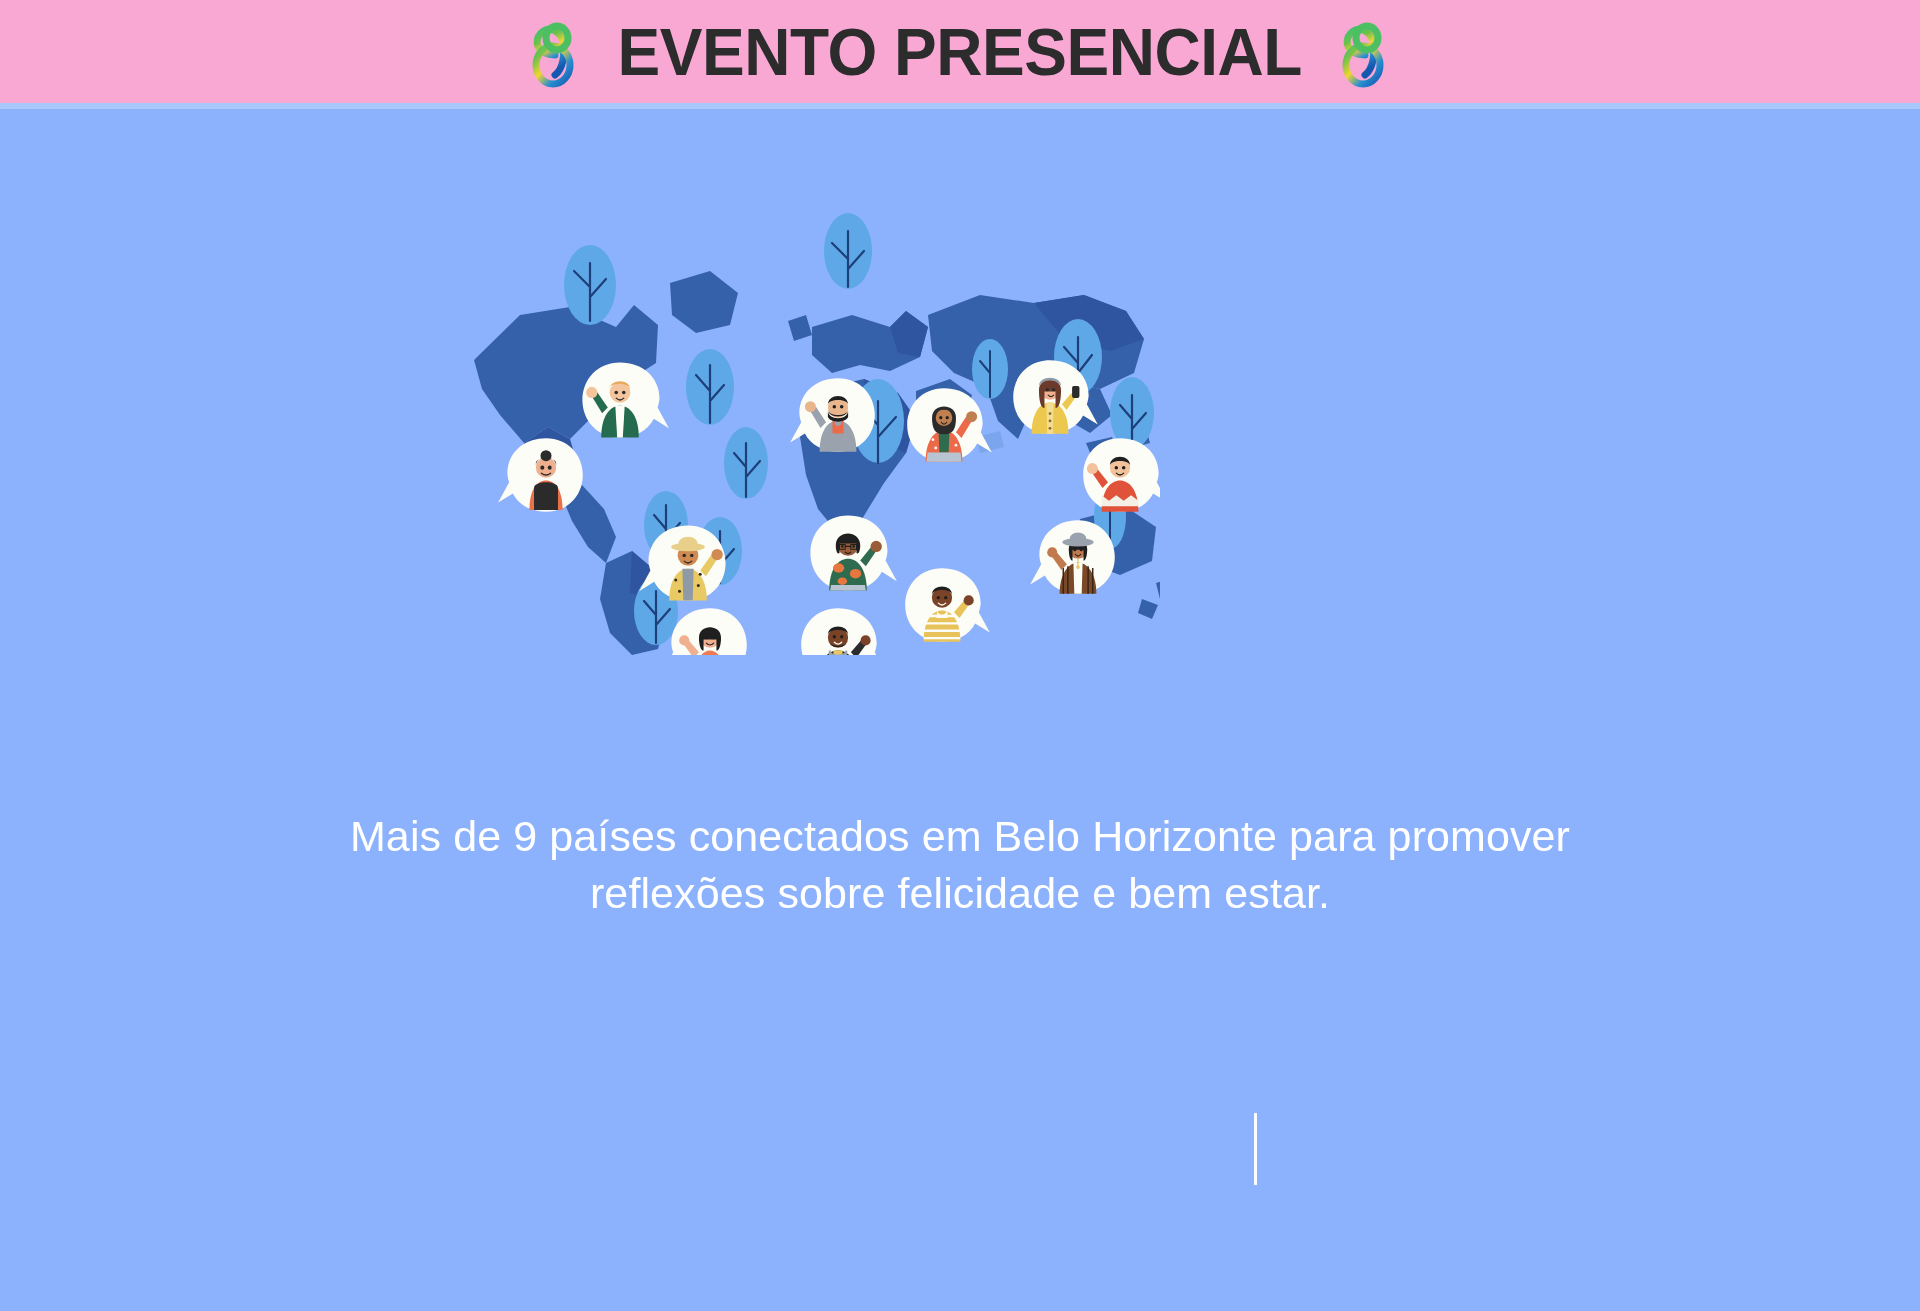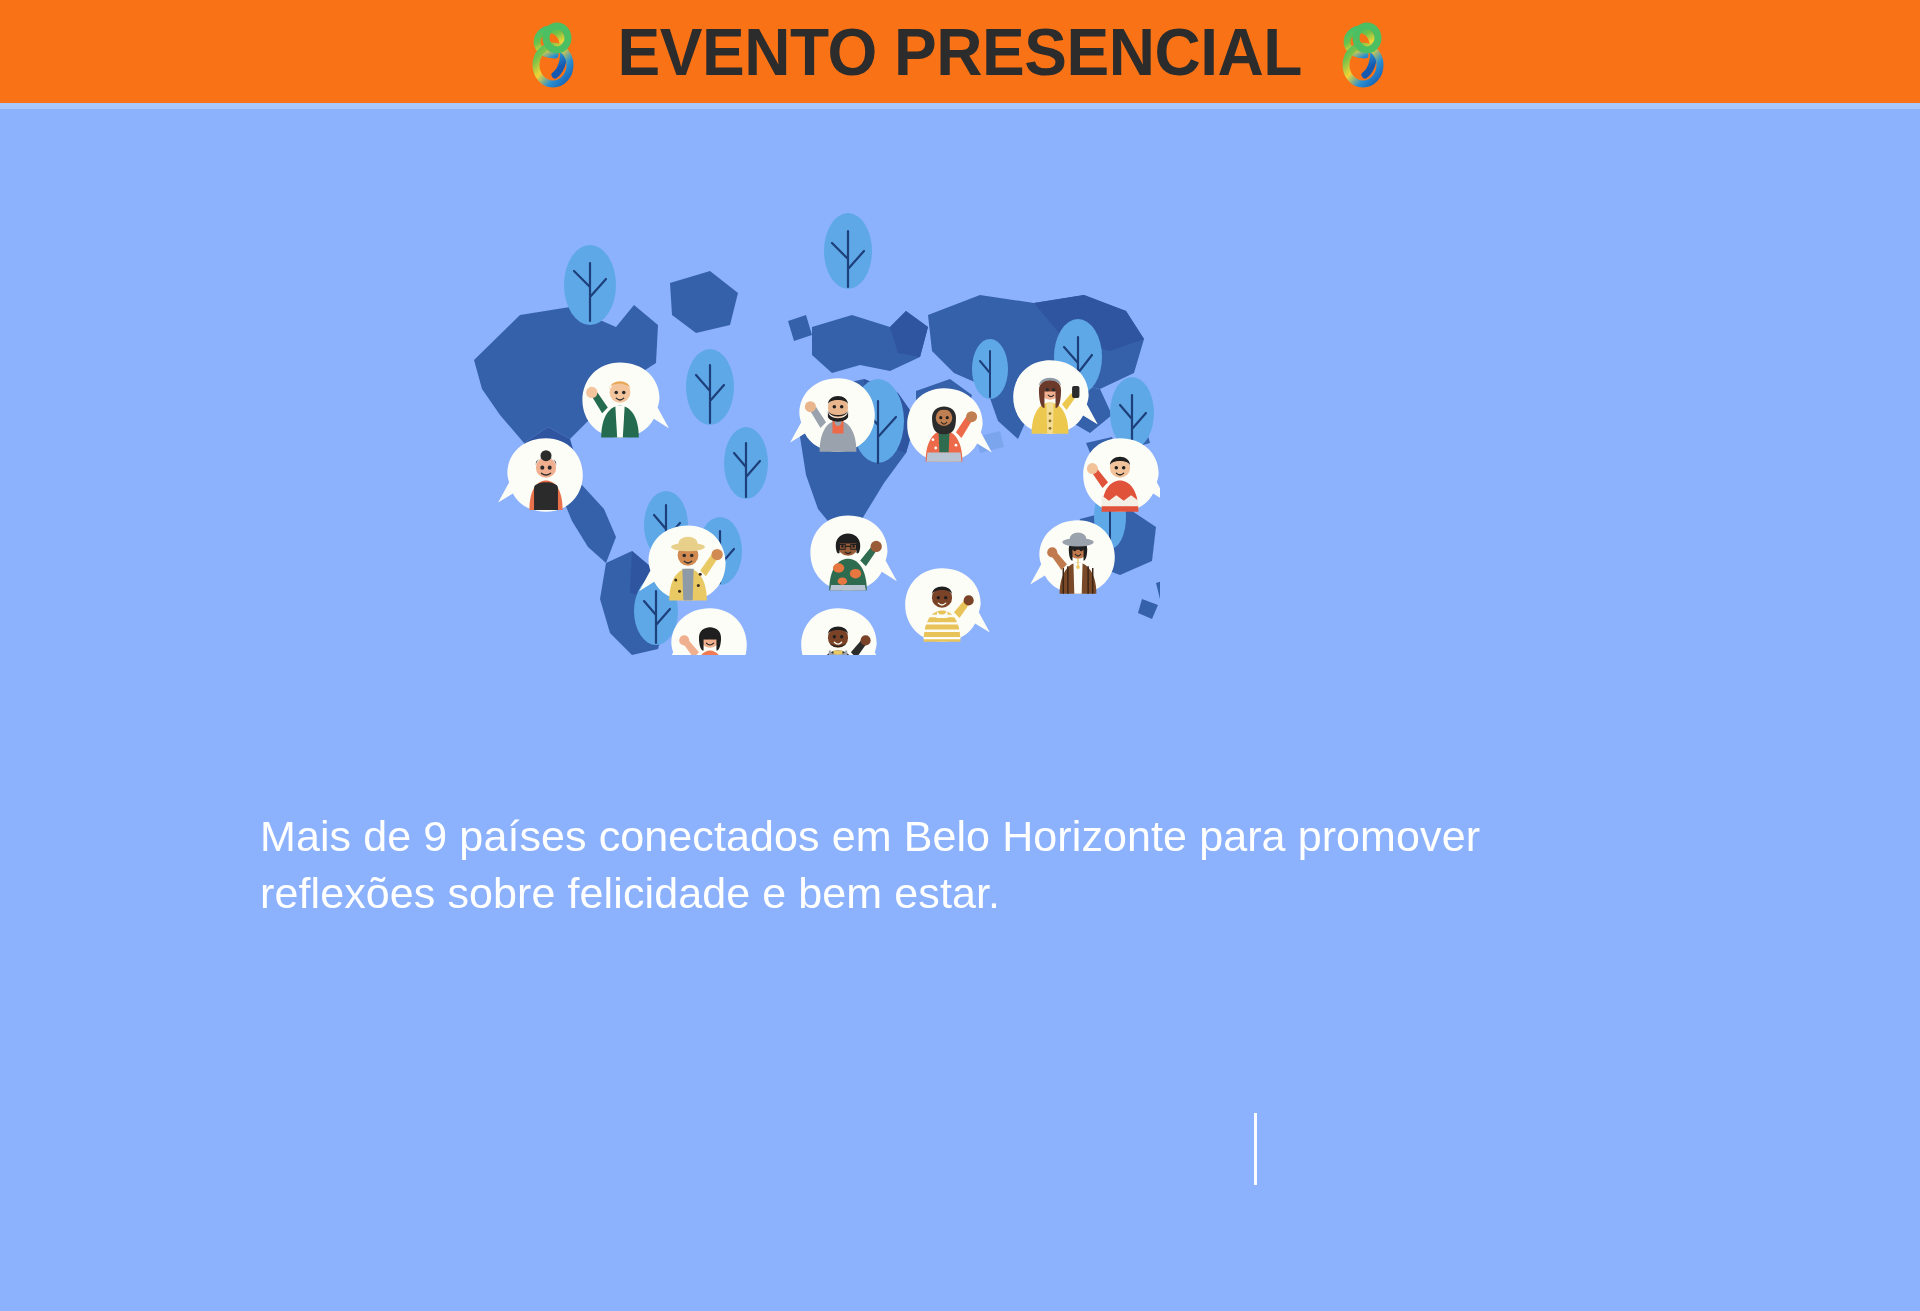--- a/index.html
+++ b/index.html
@@ -16,21 +16,21 @@
     background: #8db2fd;
     font-family: "Liberation Sans", "DejaVu Sans", sans-serif;
   }
 
   
   .header-bar {
     position: absolute;
     left: 0; top: 0;
     width: 1920px;
     height: 103px;
-    background: #f97316;
+    background: #f9a8d4;
     display: flex;
     align-items: center;
     justify-content: center;
     gap: 26px;
     box-sizing: border-box;
   }
   .header-underline {
     position: absolute;
     left: 0; top: 103px;
     width: 1920px; height: 6px;
@@ -58,21 +58,21 @@
     height: 480px;
   }
   .illustration svg { width: 100%; height: 100%; display: block; }
 
   
   .copy-block {
     position: absolute;
     left: 260px;
     top: 808px;
     width: 1400px;
-    text-align: left;
+    text-align: center;
     color: #ffffff;
   }
   .copy-para {
     margin: 0;
     font-family: "Liberation Sans", "DejaVu Sans", sans-serif;
     font-size: 43px;
     line-height: 1.32;
     font-weight: 400;
     color: #ffffff;
     letter-spacing: 0.1px;

